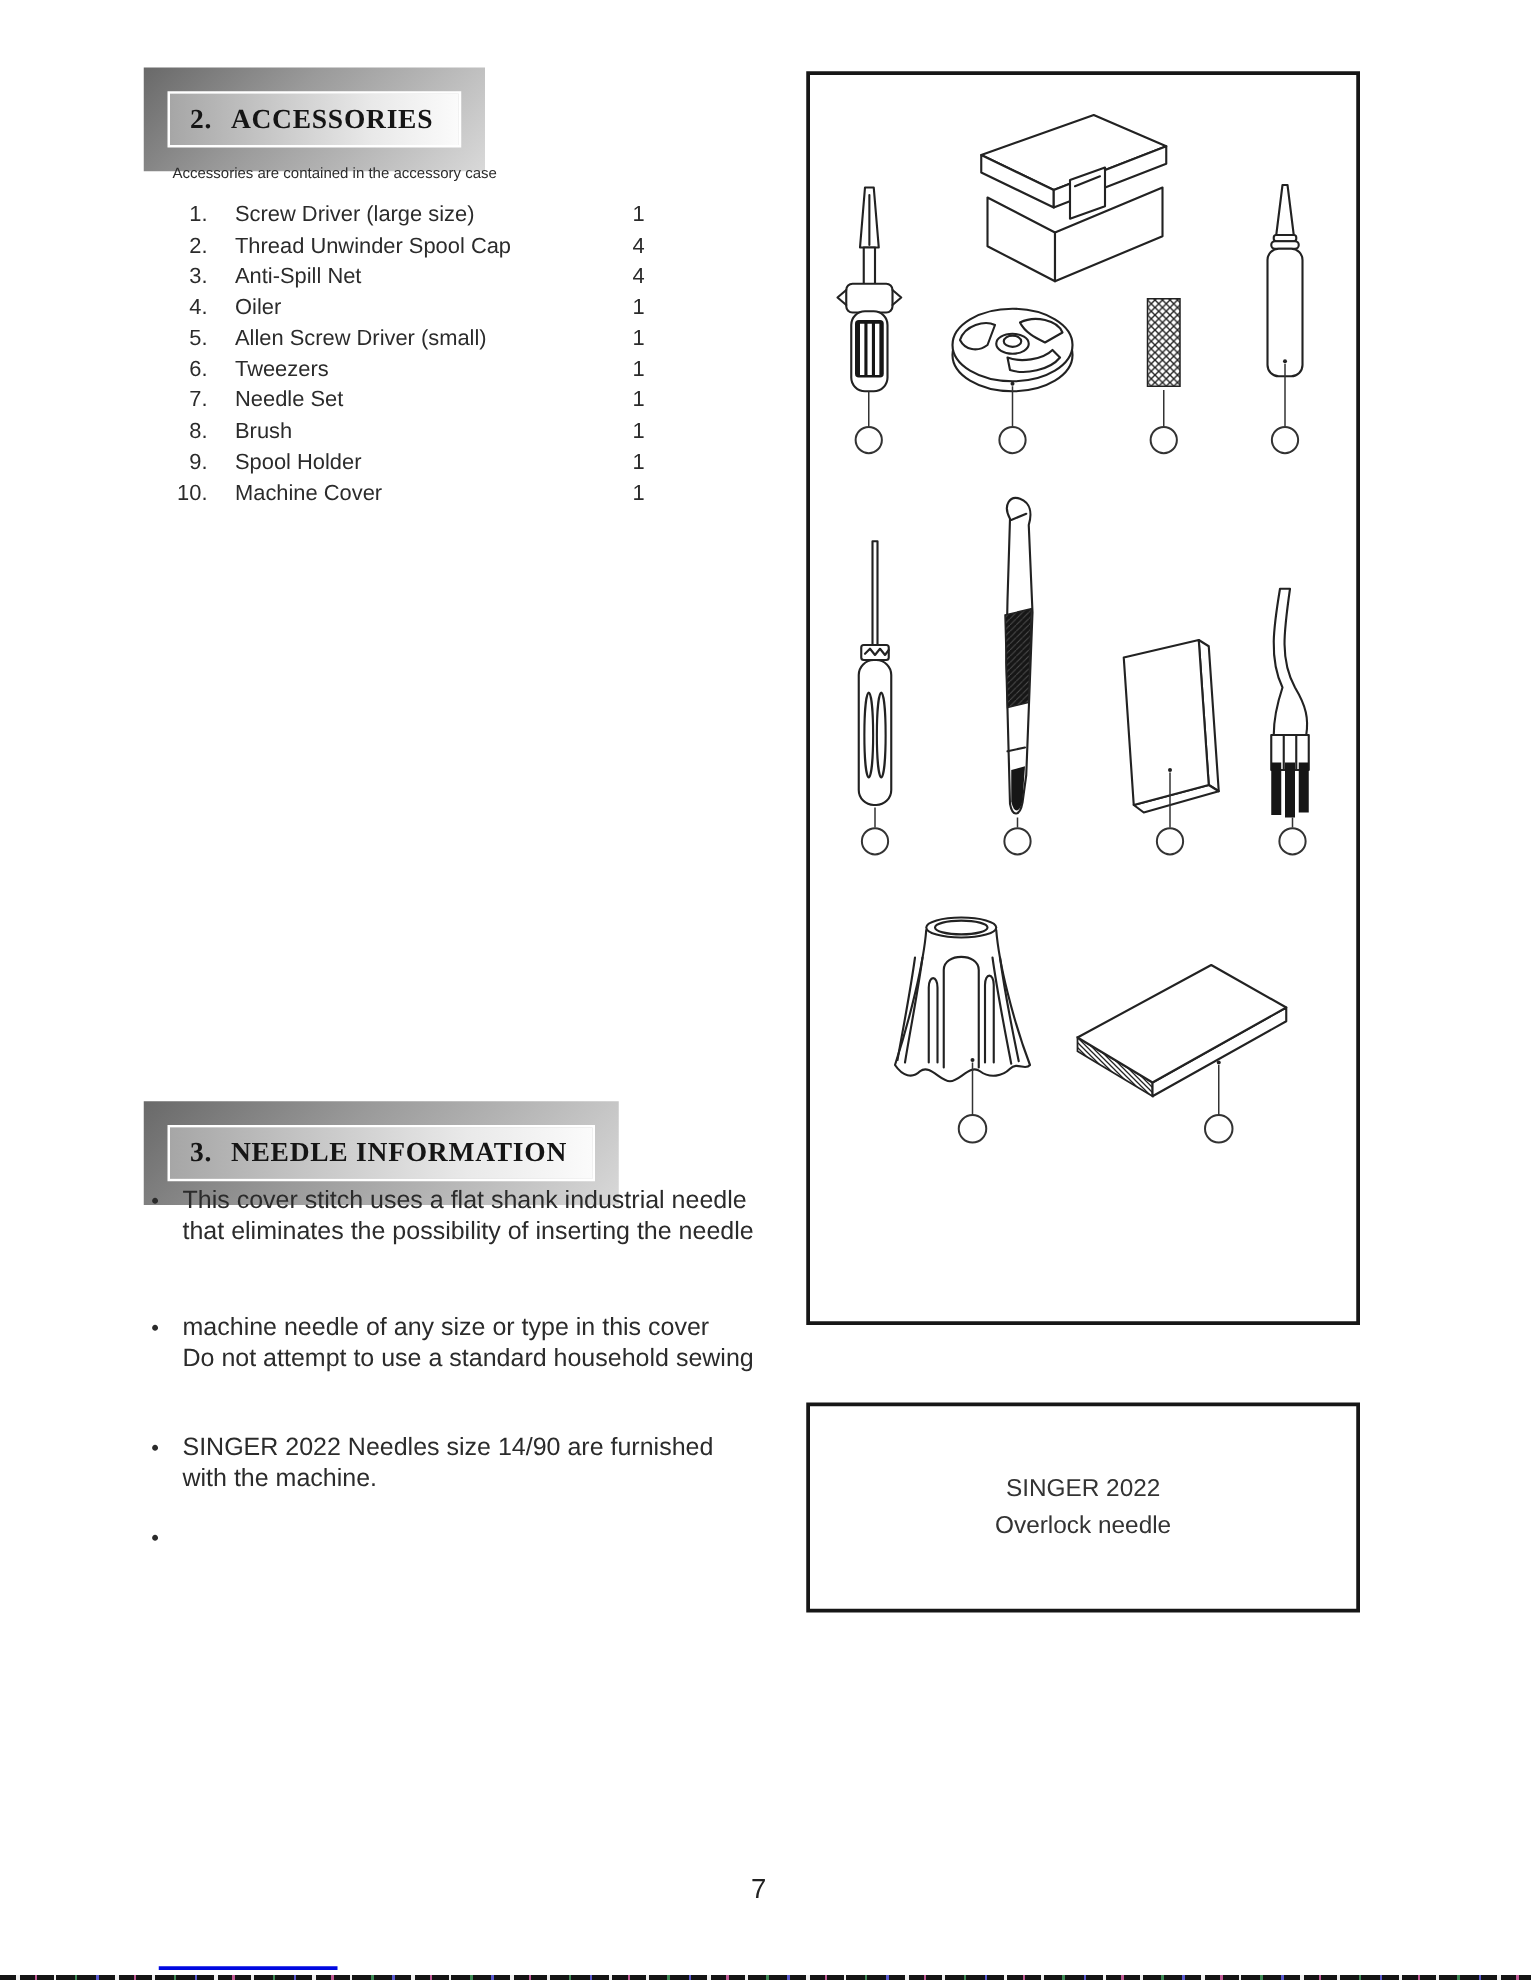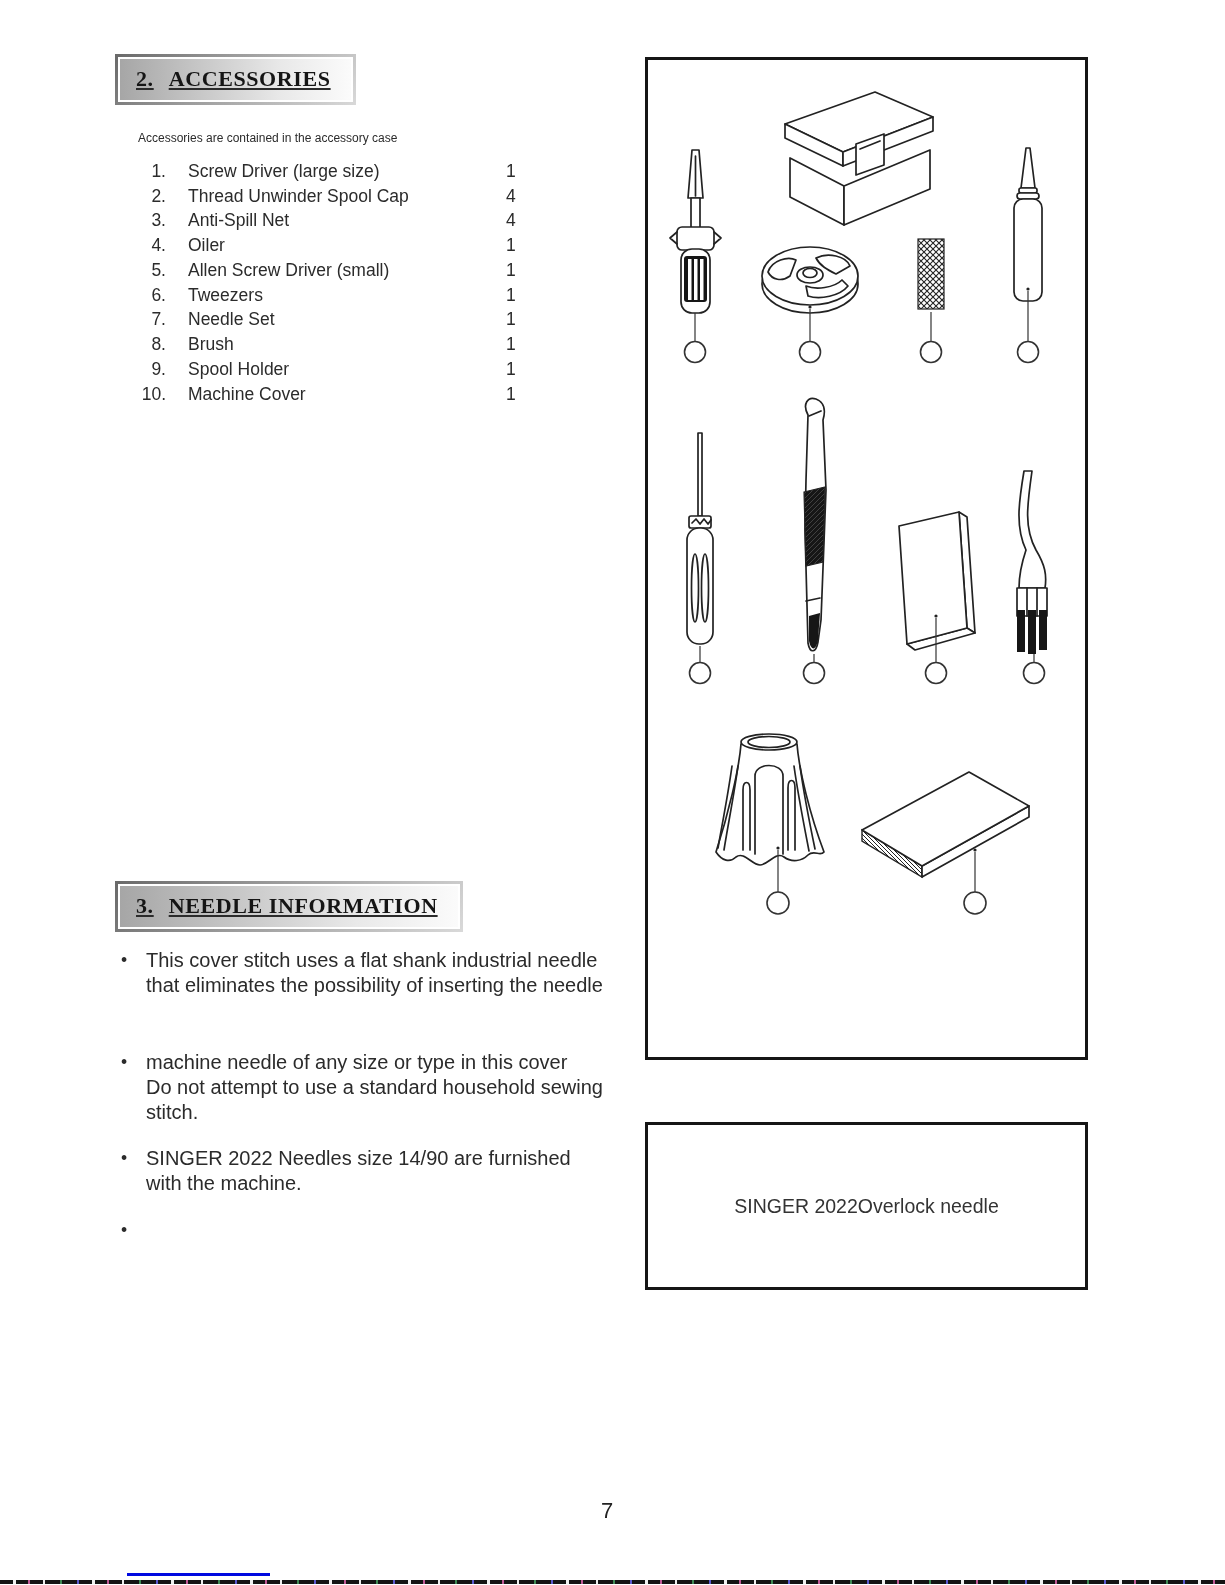--- a/index.html
+++ b/index.html
@@ -4,22 +4,21 @@
 <style>
   html,body { margin:0; padding:0; background:#ffffff; }
   .page {
     position:relative; width:1225px; height:1585px; background:#ffffff;
     font-family:"Liberation Sans", sans-serif; color:#2b2b2b; overflow:hidden;
   }
   
   .section-header {
     position:absolute;
     background:linear-gradient(135deg,#696969 0%,#9a9a9a 40%,#d9d9d9 100%);
-    padding:3px;
-    text-decoration:underline;
+    padding:19px;
   }
   .section-header-inner {
     border:2px solid #ffffff;
     background:linear-gradient(to right,#a6a6a6 0%,#e9e9e9 70%,#fbfbfb 100%);
     padding:7px 20px 8px 16px;
     font-family:"Liberation Serif", serif;
     font-weight:bold; font-size:22px; letter-spacing:0.6px;
     color:#151515; white-space:nowrap;
   }
   .section-header-inner .hdr-num { margin-right:15px; }
@@ -36,21 +35,21 @@
   .bullet-text { flex:1; font-size:20px; line-height:25px; }
   .bullet-text span { display:block; }
   
   .illus-box {
     position:absolute; left:645px; top:57px; width:443px; height:1003px;
     border:3px solid #161616; box-sizing:border-box; background:#fff;
   }
   .needle-box {
     position:absolute; left:645px; top:1122px; width:443px; height:168px;
     border:3px solid #161616; box-sizing:border-box; background:#fff;
-    display:flex; flex-direction:row; align-items:center; justify-content:center;
+    display:flex; flex-direction:column; align-items:center; justify-content:center;
     font-size:19.5px; line-height:29px; color:#333;
   }
   
   .page-num { position:absolute; left:587px; top:1498px; width:40px; text-align:center; font-size:22px; color:#222; }
   .blue-line { position:absolute; left:127px; top:1573px; width:143px; height:3px; background:#0009e0; }
   .scan-edge {
     position:absolute; left:0; top:1580px; width:1225px; height:4px;
     background:repeating-linear-gradient(90deg,
       #141414 0px, #141414 13px, #f0f0f0 13px, #f0f0f0 16px,
       #141414 16px, #141414 28px, #c05a96 28px, #c05a96 30px,
@@ -283,21 +282,20 @@
     <div class="bullet-text">
       <span>This cover stitch uses a flat shank industrial needle</span>
       <span>that eliminates the possibility of inserting the needle</span>
     </div>
   </div>
   <div class="bullet" style="top:1050px;">
     <span class="bullet-dot">•</span>
     <div class="bullet-text">
       <span>machine needle of any size or type in this cover</span>
       <span>Do not attempt to use a standard household sewing</span>
-      <span>stitch.</span>
     </div>
   </div>
   <div class="bullet" style="top:1146px;">
     <span class="bullet-dot">•</span>
     <div class="bullet-text">
       <span>SINGER 2022 Needles size 14/90 are furnished</span>
       <span>with the machine.</span>
     </div>
   </div>
   <div class="bullet" style="top:1218px;">

